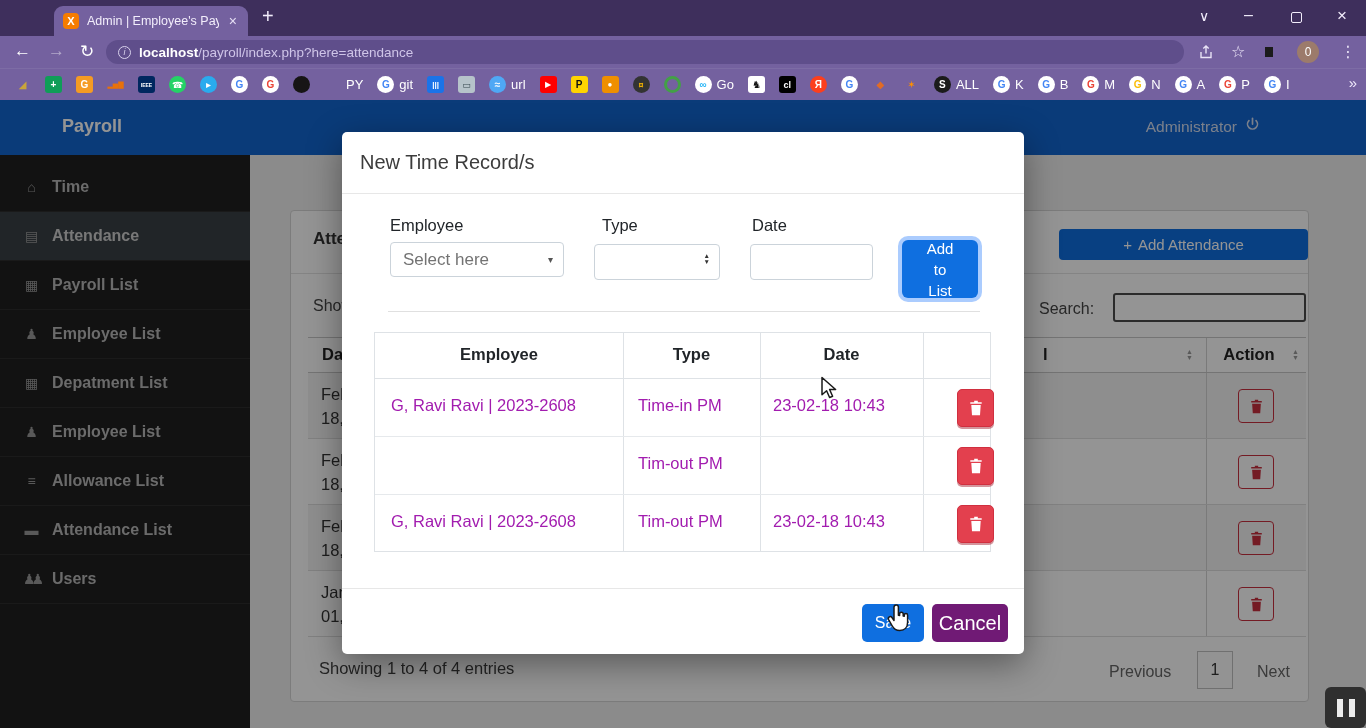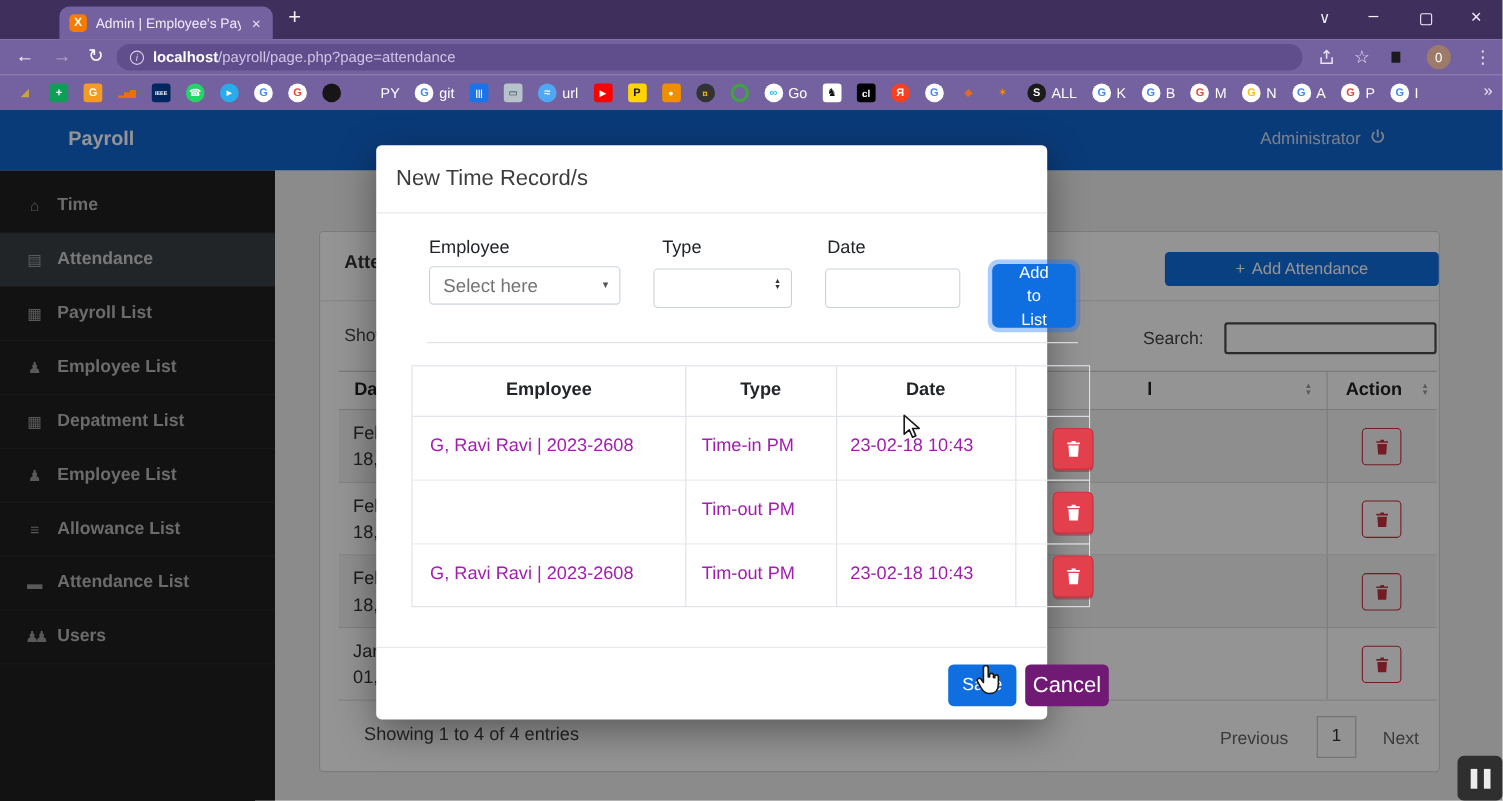--- a/index.html
+++ b/index.html
@@ -76,30 +76,30 @@
            border-bottom:1px solid #c9c9c9; font-weight:bold; color:#222; font-size:16.5px; }
   .bg-row { position:absolute; left:0; width:100%; height:66px; border-bottom:1px solid #dedede;
             font-size:16.5px; color:#333; }
   .bg-row.odd { background:#f5f5f5; }
   .vline { position:absolute; left:898px; top:0; bottom:0; border-left:1px solid #d3d3d3; }
   .sort { display:flex; flex-direction:column; line-height:6px; font-size:7px; color:#9a9a9a; }
   .date-cell { position:absolute; left:13px; top:9px; width:46px; line-height:24px; }
   .tr-out { position:absolute; left:930px; top:16px; width:36px; height:34px; background:transparent;
             border:1.5px solid #c9303e; border-radius:4px; color:#c9303e; display:flex;
             align-items:center; justify-content:center; }
-  .showing { position:absolute; left:40px; top:448px; font-size:16.5px; color:#3f3f3f; }
+  .showing { position:absolute; left:28px; top:448px; font-size:16.5px; color:#3f3f3f; }
   .pg-prev { position:absolute; left:818px; top:452px; font-size:16px; color:#666; }
   .pg-num  { position:absolute; left:906px; top:440px; width:36px; height:38px; border:1px solid #c2c2c2;
              background:#fdfdfd; color:#333; font-size:16px; display:flex; align-items:center; justify-content:center; }
   .pg-next { position:absolute; left:966px; top:452px; font-size:16px; color:#666; }
 
   .backdrop { position:absolute; inset:0; background:rgba(0,0,0,.42); }
 
   
-  .modal { position:absolute; left:342px; top:132px; width:610px; height:522px; background:#fff;
+  .modal { position:absolute; left:342px; top:132px; width:682px; height:522px; background:#fff;
            border-radius:5px; box-shadow:0 10px 35px rgba(0,0,0,.4); }
   .m-header { position:absolute; left:0; top:0; width:100%; height:62px; border-bottom:1px solid #e7e7e7; }
   .m-title { position:absolute; left:18px; top:19px; font-size:20px; color:#3c3c3c; }
   .f-label { position:absolute; font-size:16.5px; color:#212529; }
   .sel { position:absolute; border:1px solid #cbd3da; border-radius:4px; background:#fff; }
   .sel-text { position:absolute; left:12px; top:7px; font-size:17px; color:#737373; }
   .caret { position:absolute; right:10px; top:11px; font-size:10px; color:#555; }
   .spin { position:absolute; right:9px; top:8px; display:flex; flex-direction:column; line-height:6px;
           font-size:6.5px; color:#333; }
   .date-in { position:absolute; border:1px solid #cbd3da; border-radius:4px; font-size:15px; padding:0 8px; }
@@ -147,21 +147,21 @@
   <span class="a wc" style="left:1337px;top:6px;font-size:17px;">×</span>
 </div>
 
 <div class="toolbar">
   <span class="a navg" style="left:14px;top:5px;">←</span>
   <span class="a navg dis" style="left:48px;top:5px;">→</span>
   <span class="a navg" style="left:80px;top:5px;">↻</span>
   <div class="urlpill">
     <span class="info-c">i</span>
     <span style="white-space:nowrap;">
-      <span class="url-host">localhost</span><span class="url-path">/payroll/page.php?page=attendance</span>
+      <span class="url-host">localhost</span><span class="url-path">/payroll/index.php?here=attendance</span>
     </span>
   </div>
   <span class="a" style="left:1198px;top:8px;">
     <svg width="16" height="16" viewBox="0 0 16 16">
         <path d="M3 8v5.5h10V8" fill="none" stroke="#e9e3f6" stroke-width="1.4"></path>
         <path d="M8 9.5V2.2M5.3 4.6 8 1.9l2.7 2.7" fill="none" stroke="#e9e3f6" stroke-width="1.4"></path>
       </svg>
   </span>
   <span class="a tool-ic" style="left:1231px;top:6px;font-size:16px;">☆</span>
   <span class="a ext-box" style="left:1263px;top:7px;"><i></i></span>

